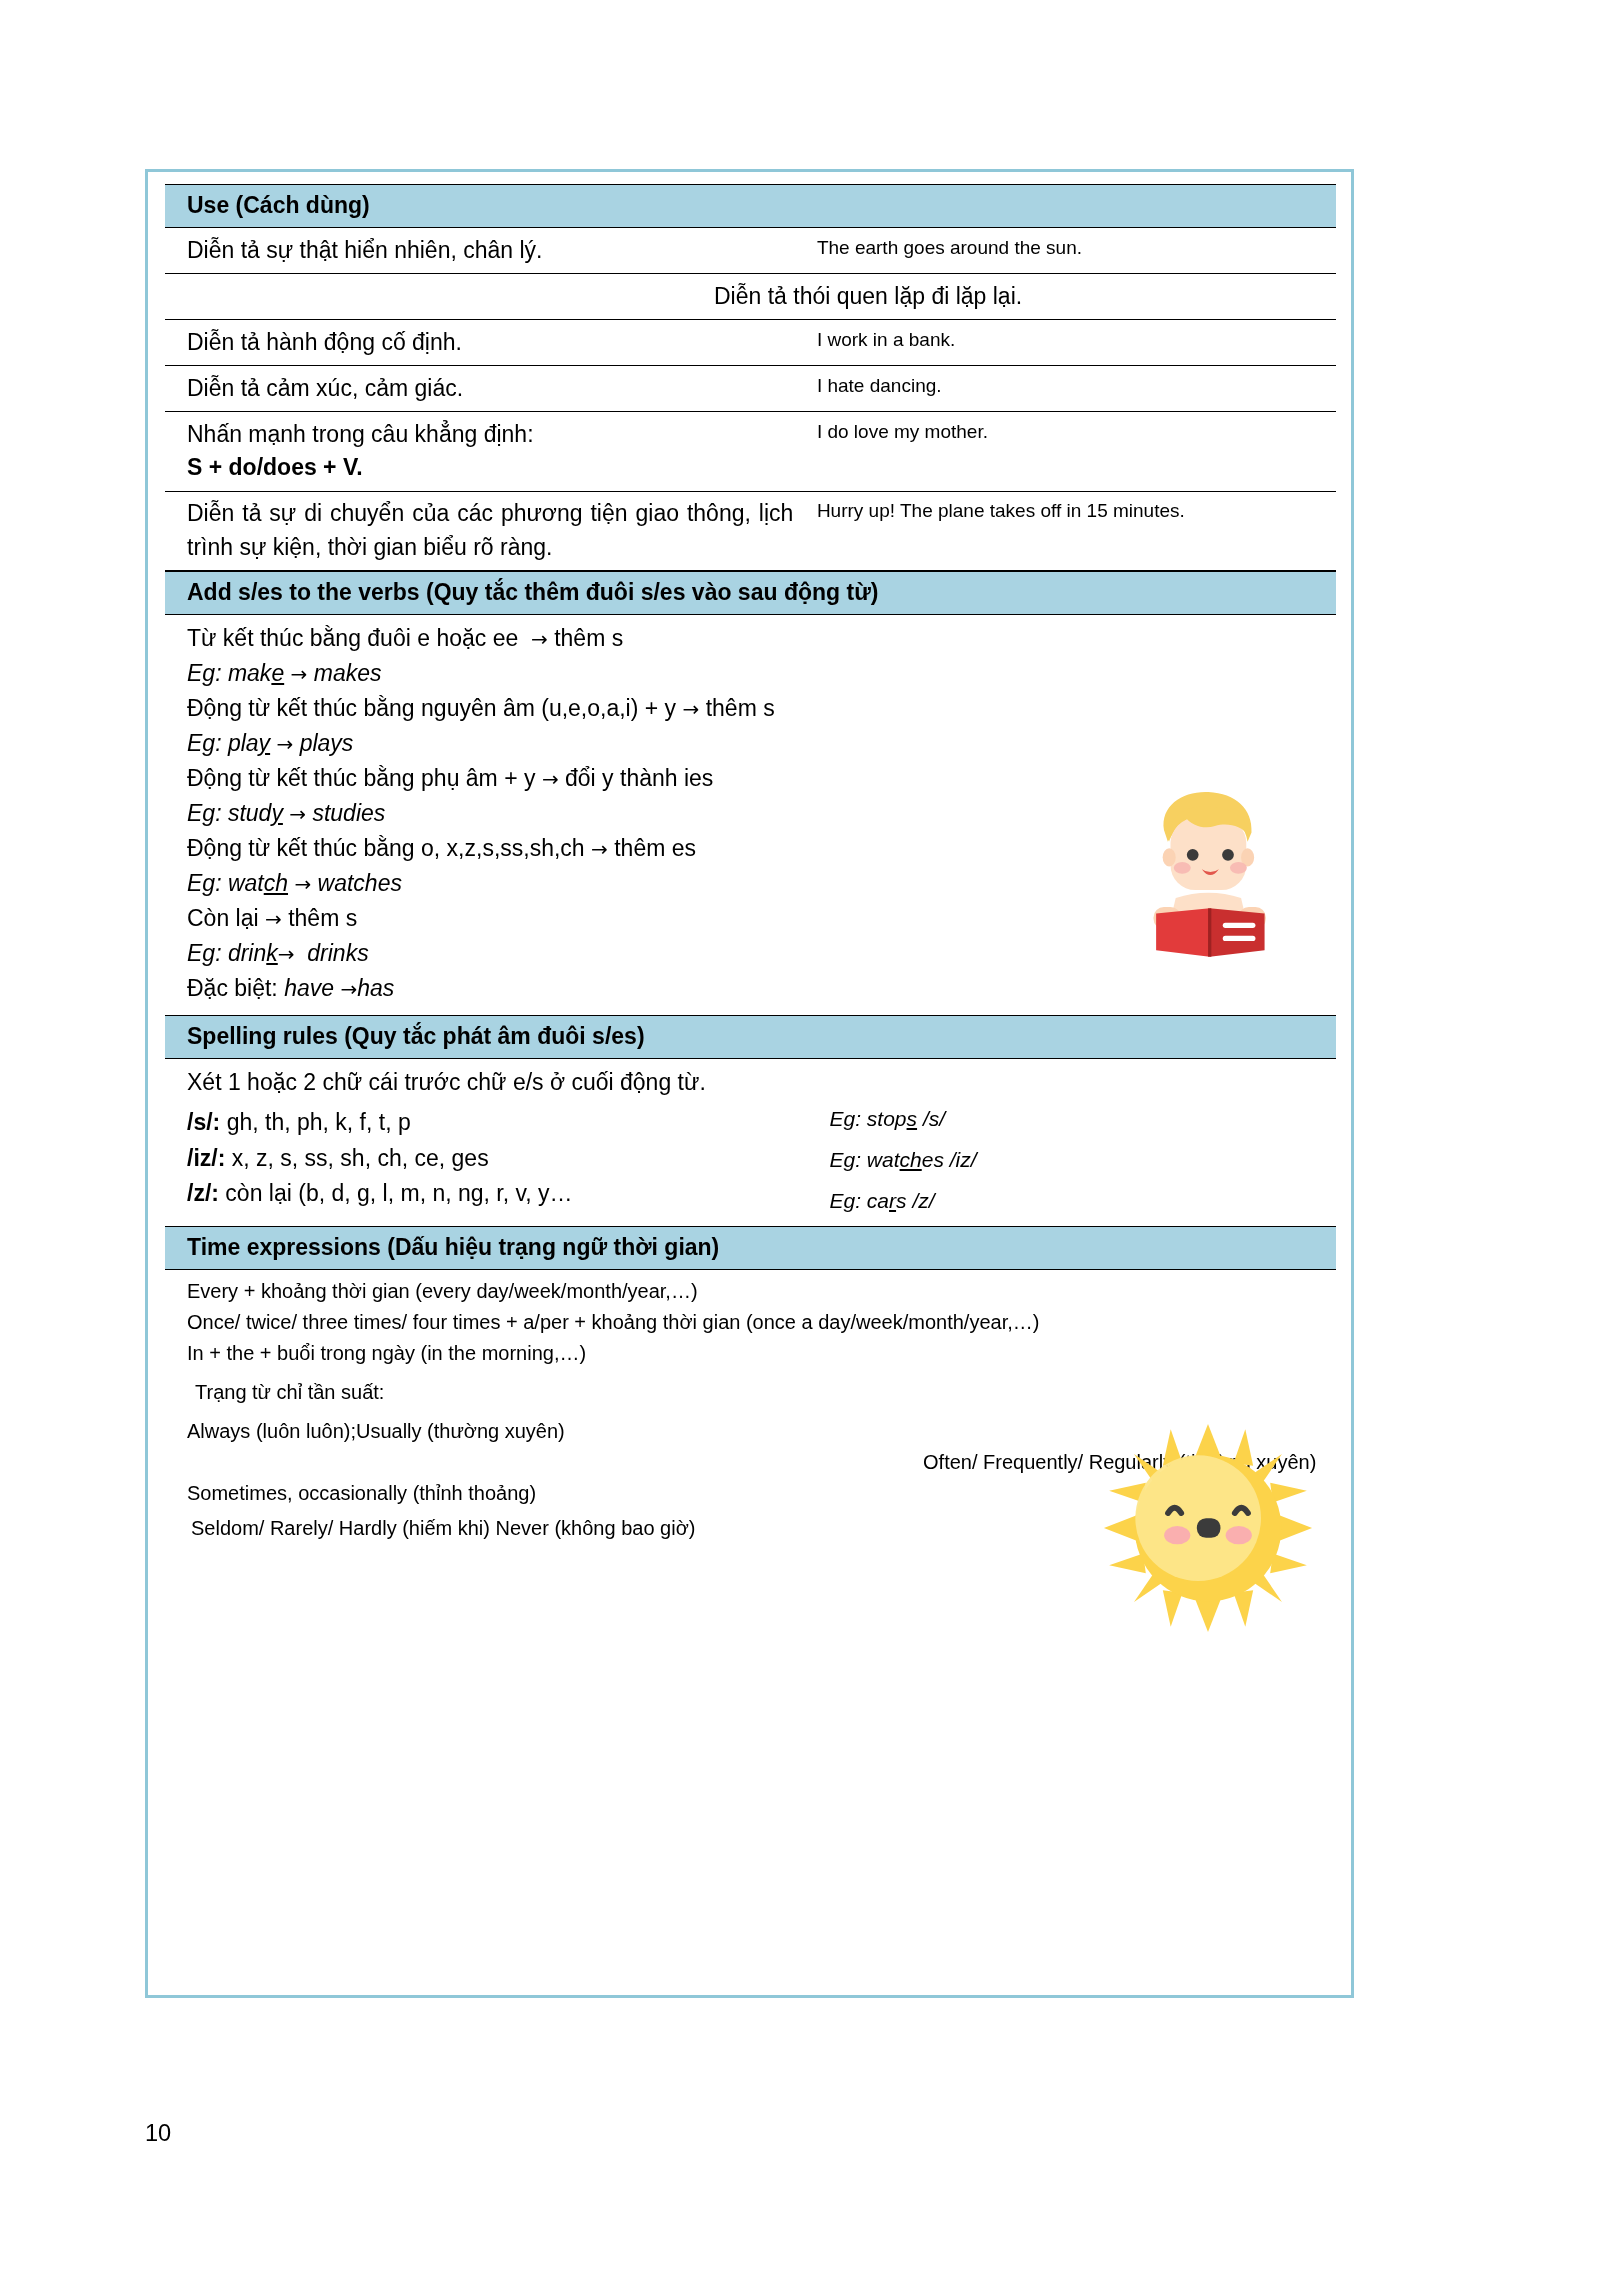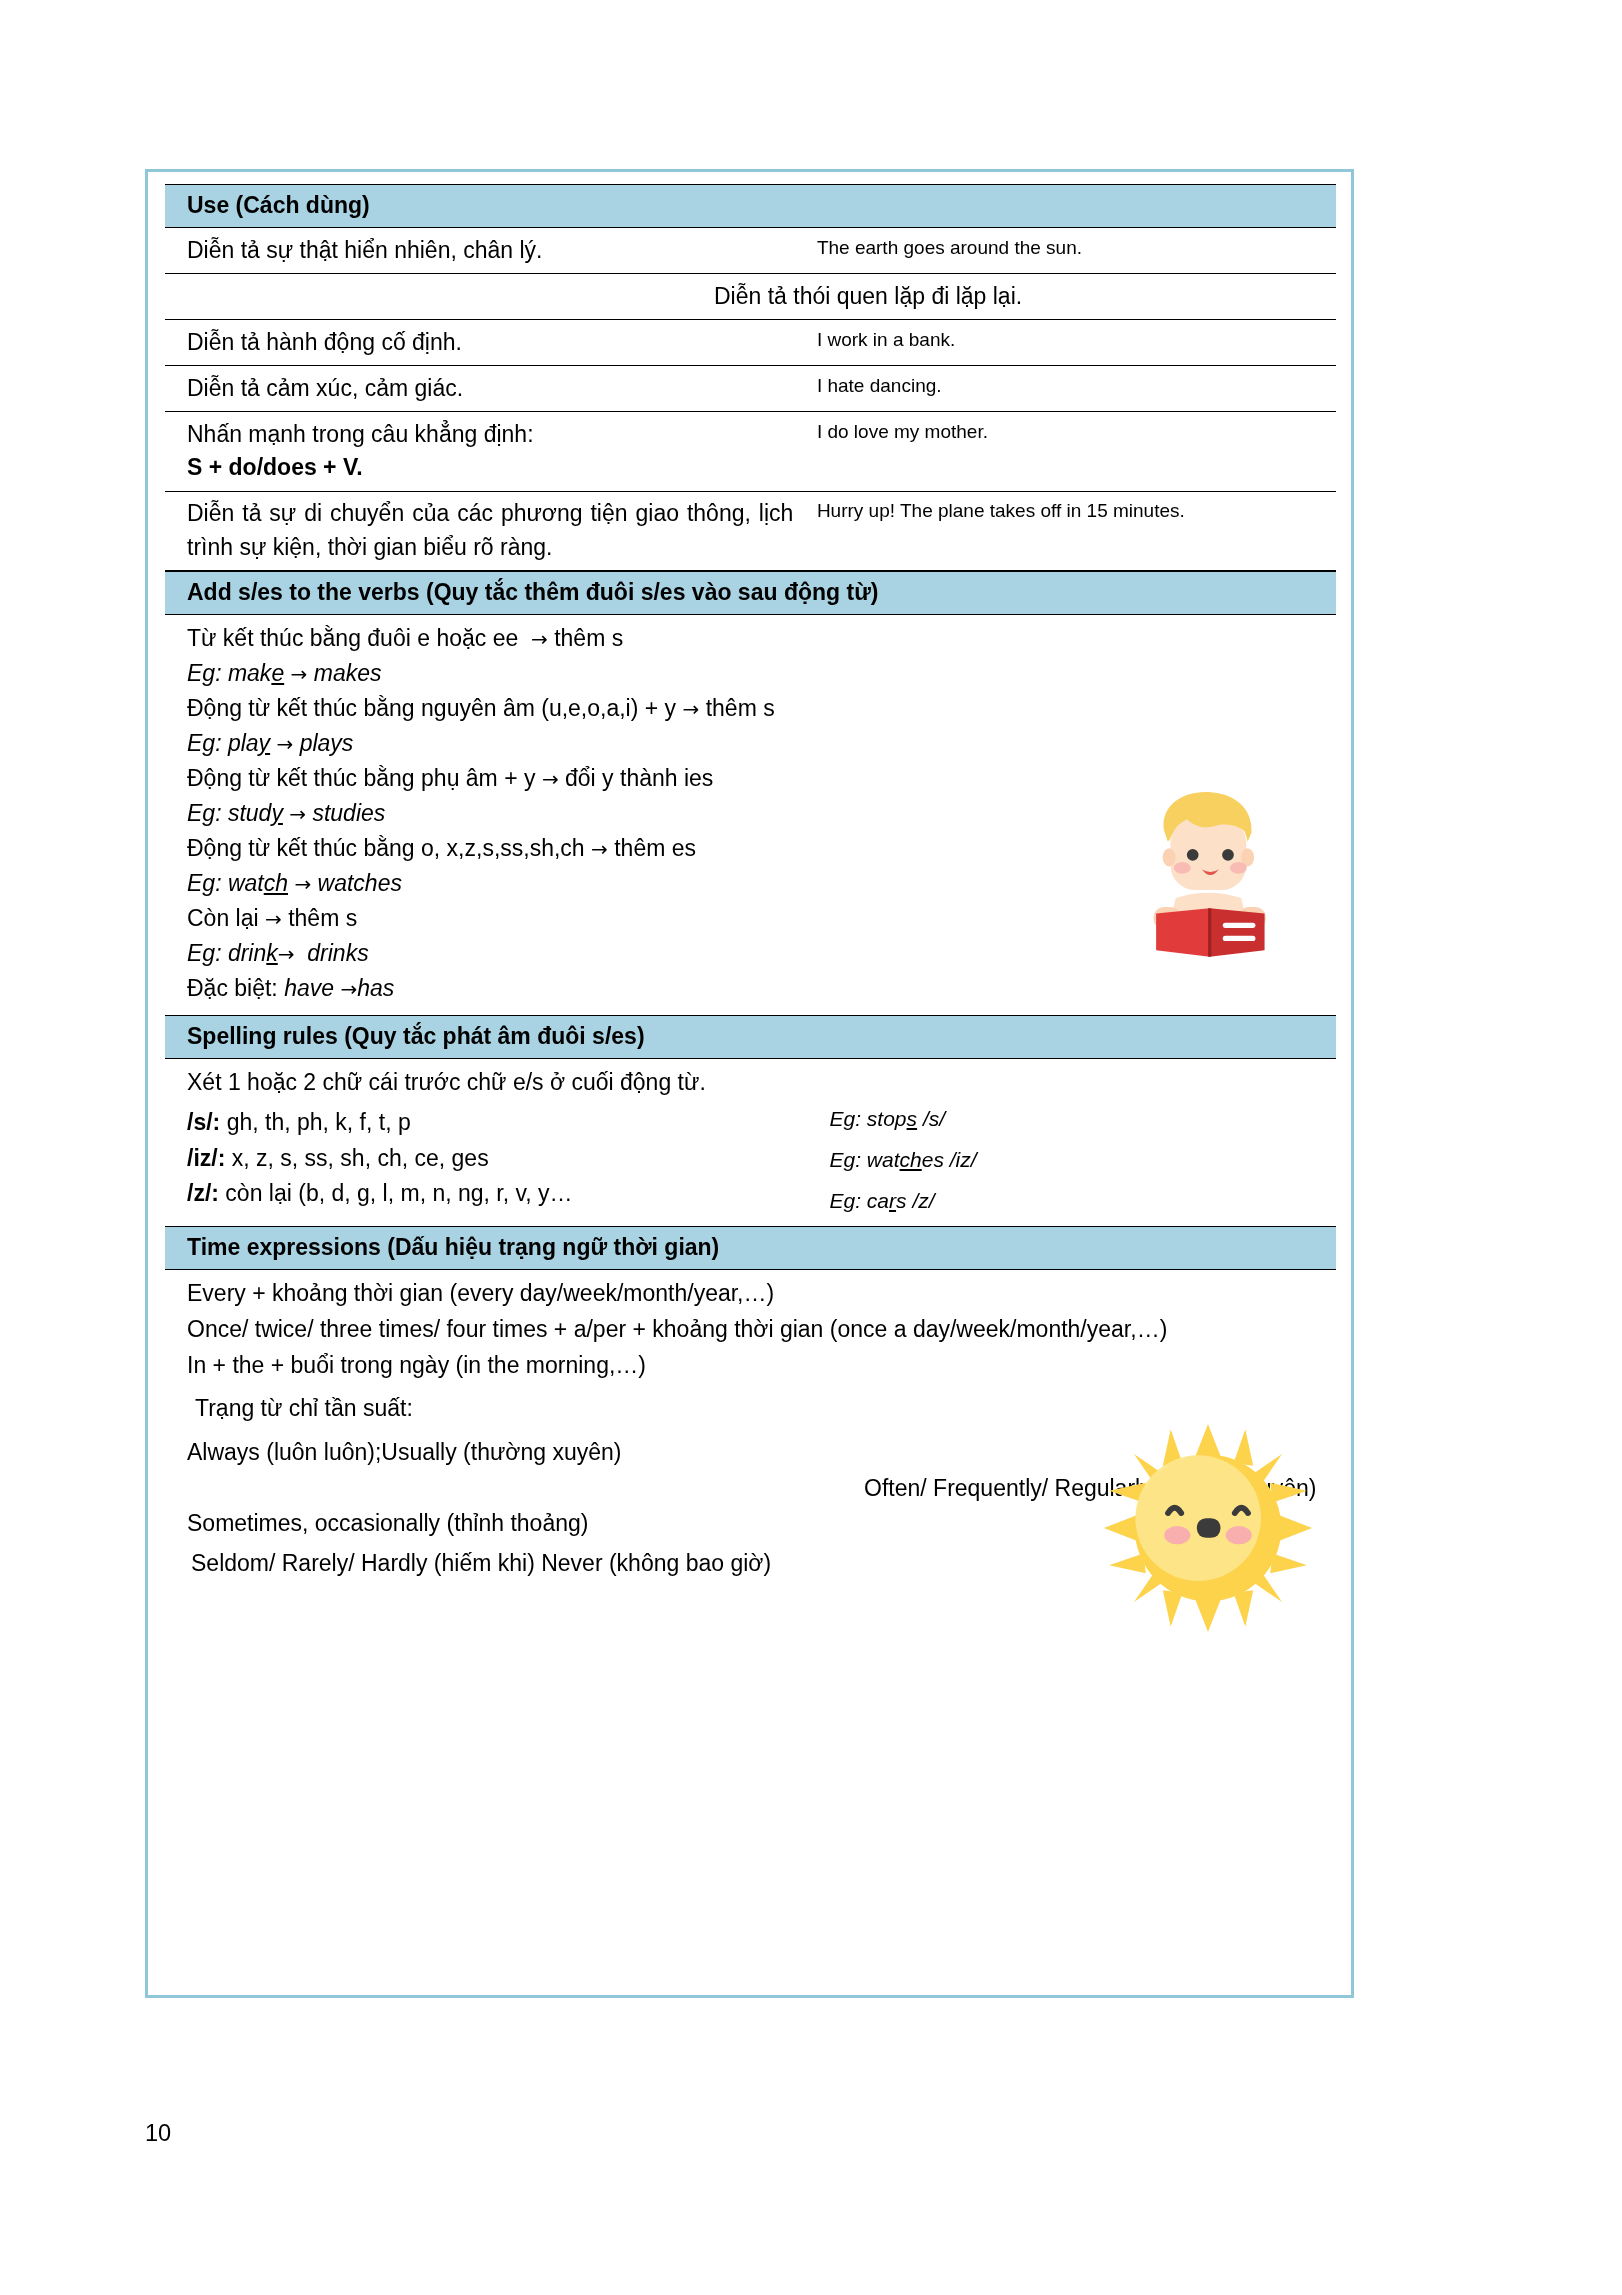--- a/index.html
+++ b/index.html
@@ -103,21 +103,21 @@
     flex: 1;
     padding: 34px 0 0 10.5px;
     box-sizing: border-box;
     font-size: 21px;
     font-style: italic;
     line-height: 1.95;
   }
   .time-block {
     padding: 6.5px 19.6px 11.8px 22px;
     box-sizing: border-box;
-    font-size: 23px;
+    font-size: 20px;
     line-height: 1.55;
     position: relative;
     min-height: 419px;
   }
   .pageno {
     position: absolute;
     left: 145px;
     top: 2120px;
     font-size: 23.6px;
   }

